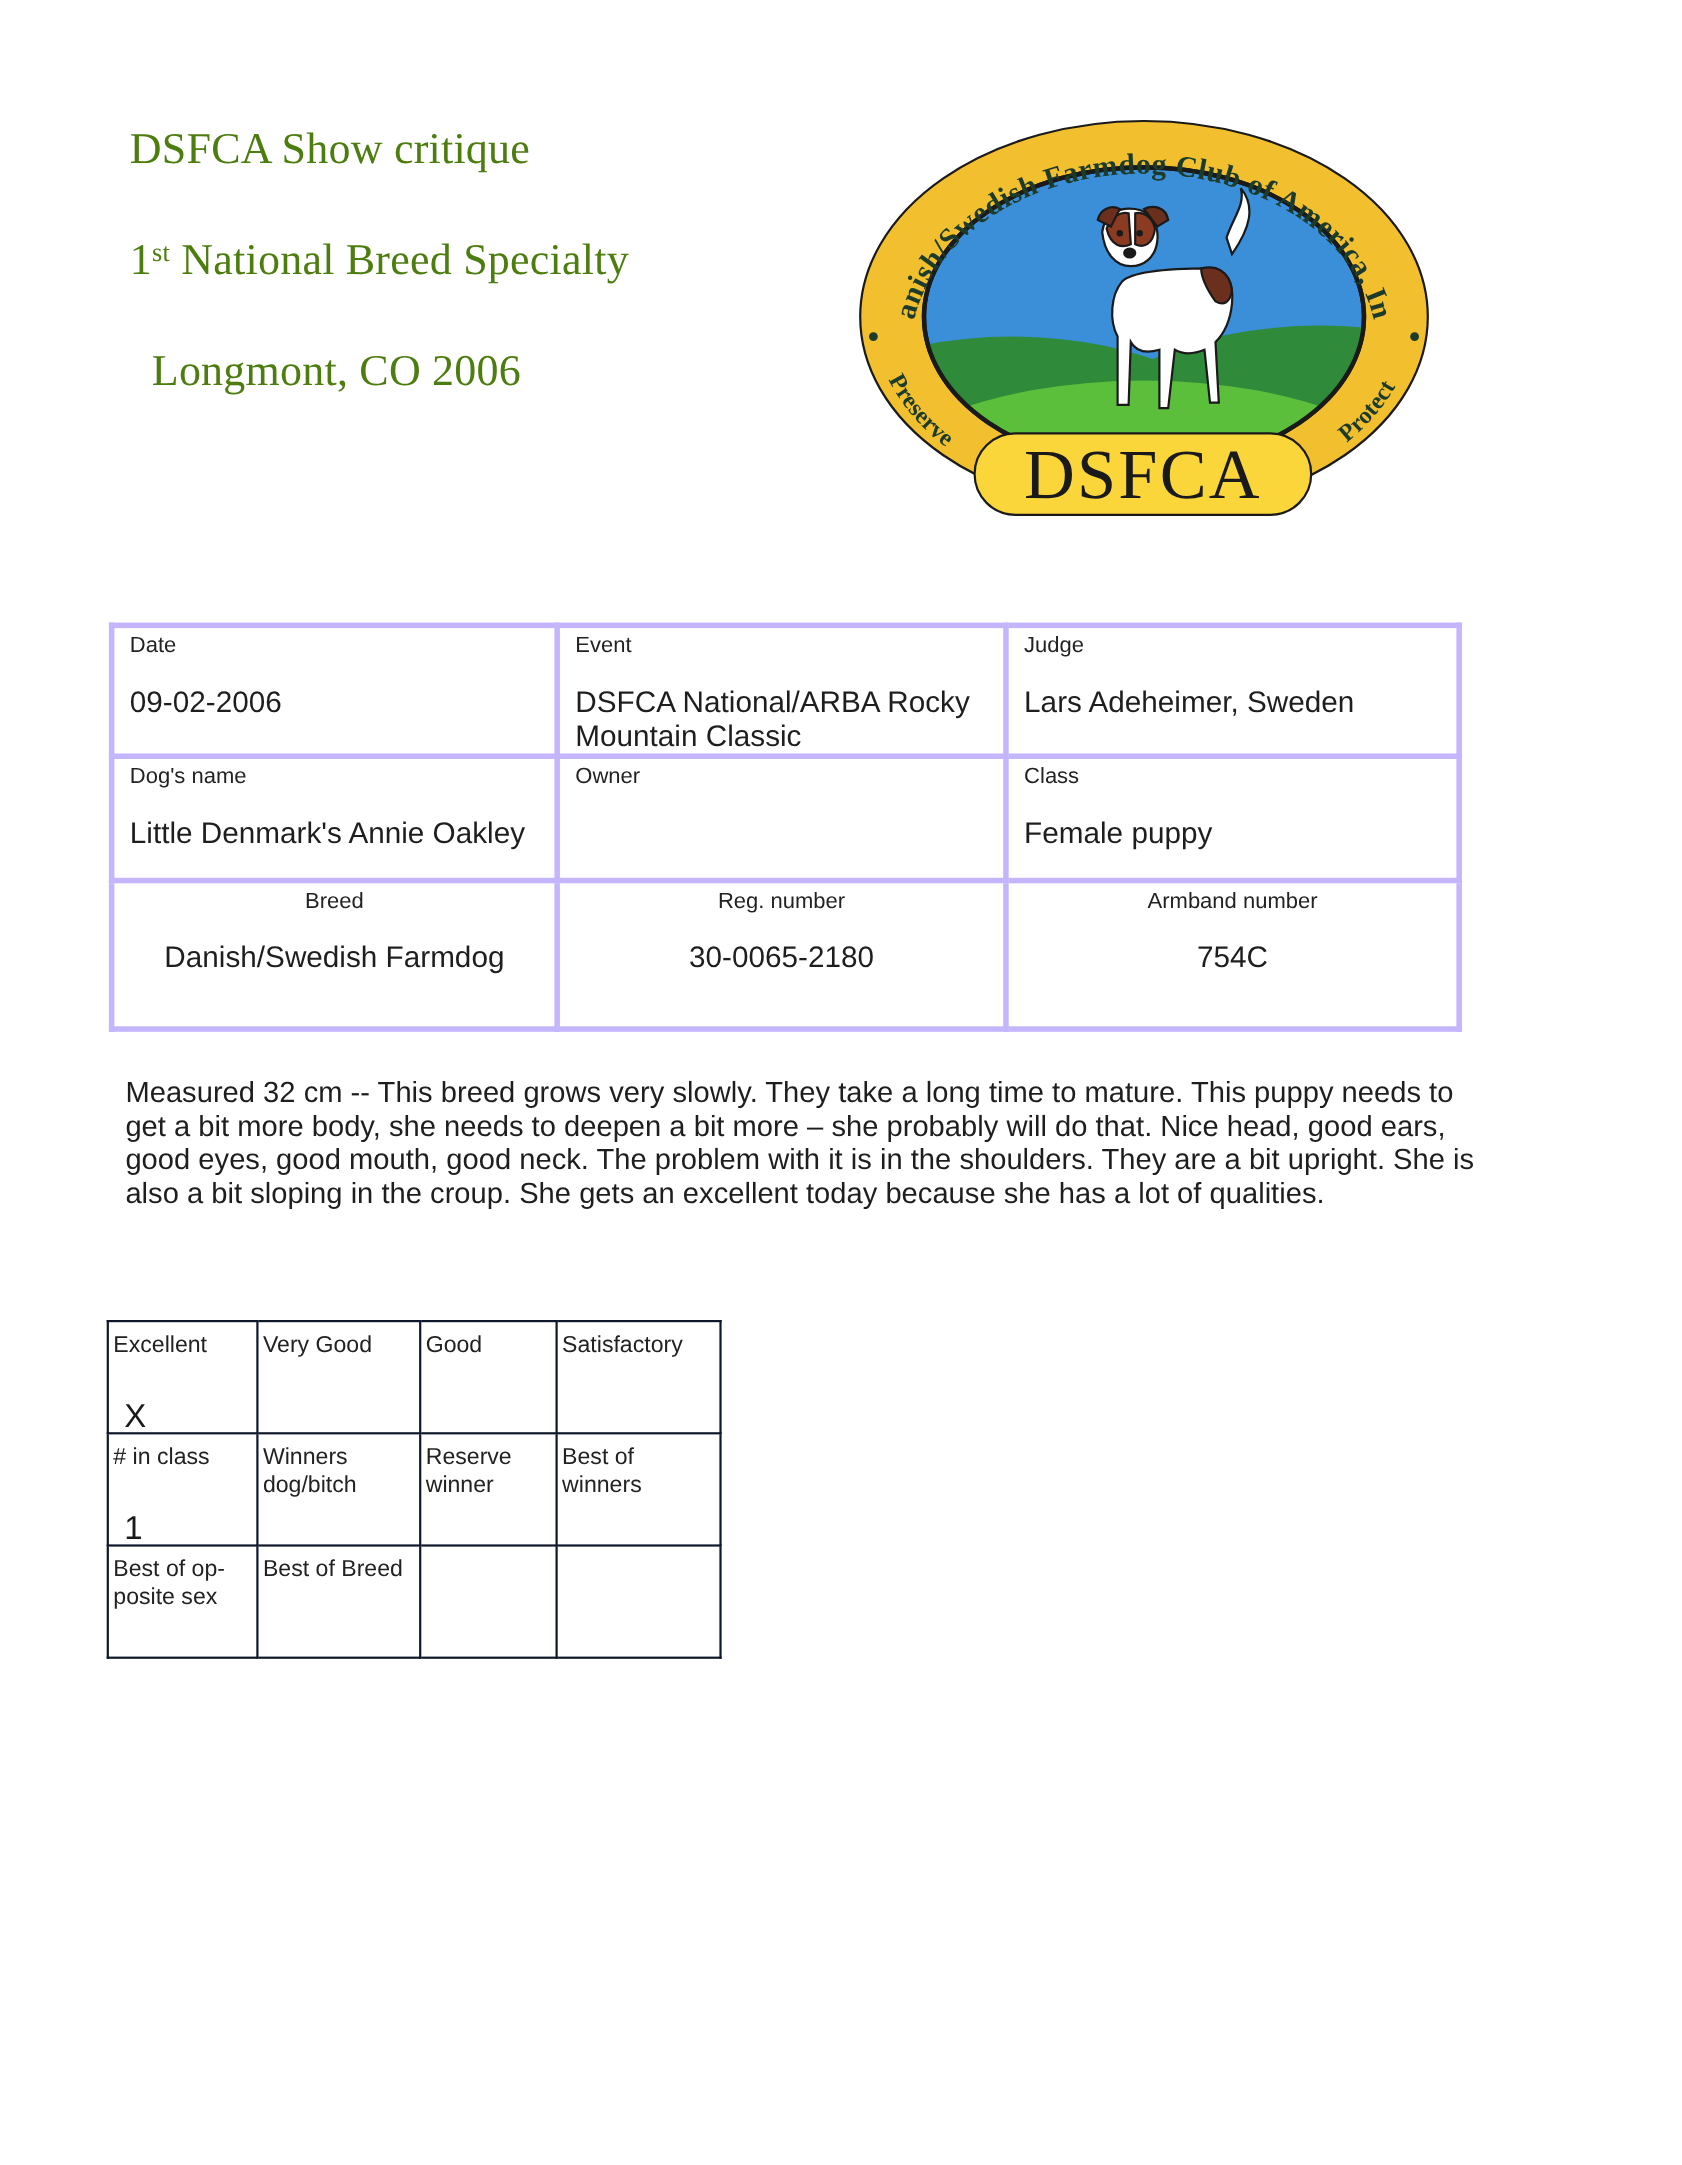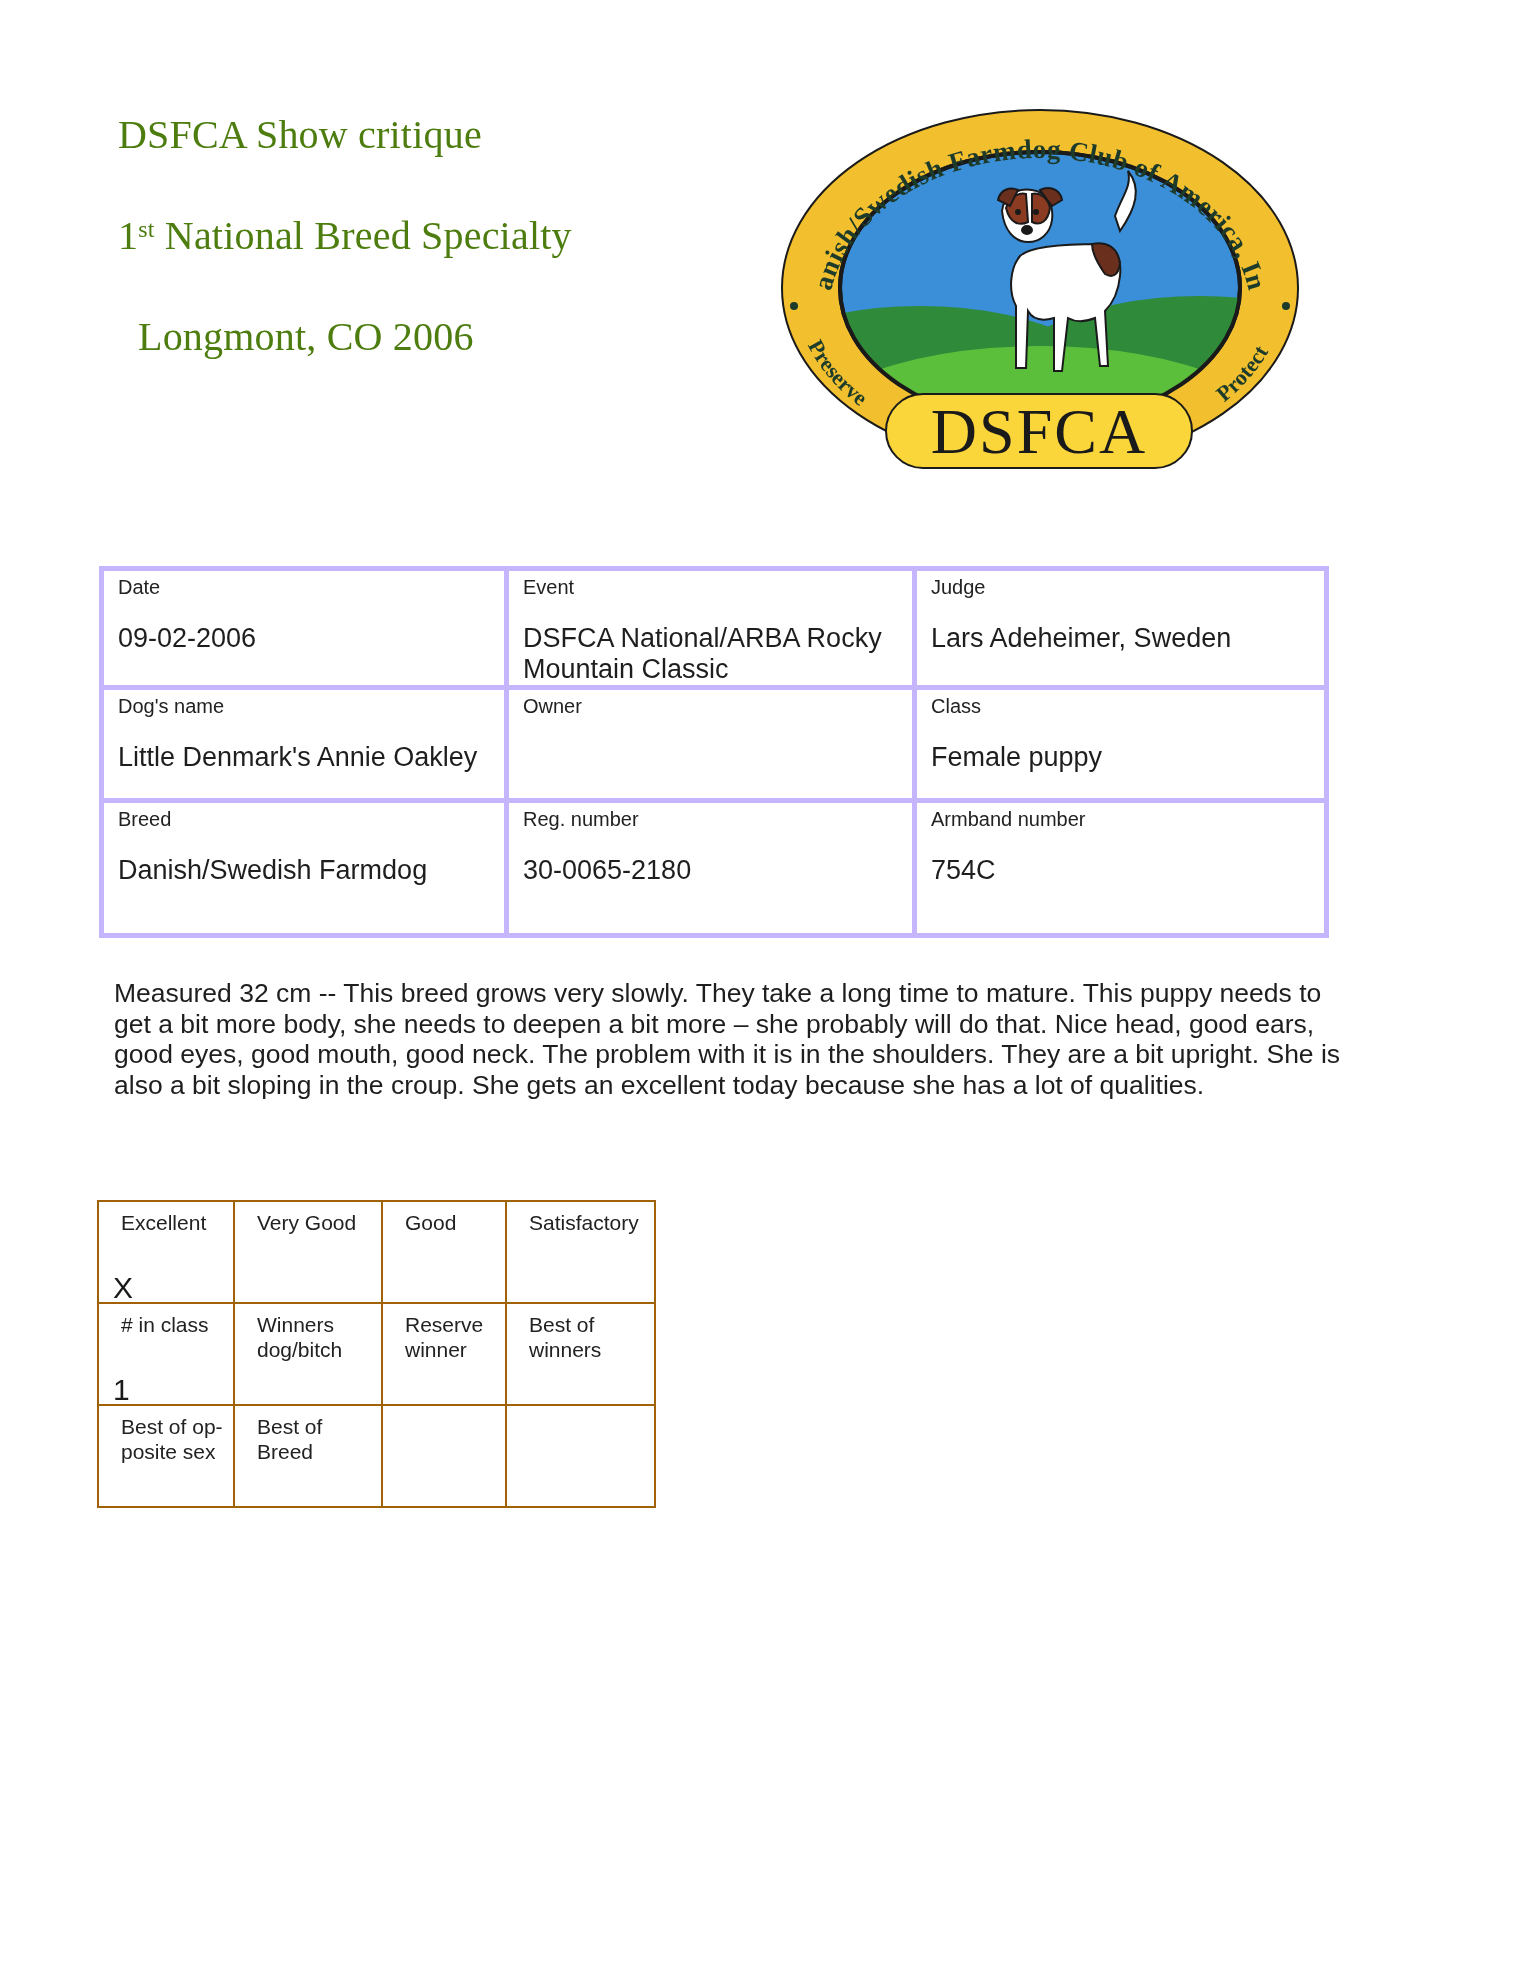--- a/index.html
+++ b/index.html
@@ -17,29 +17,29 @@
   #logo { position:absolute; left:770px; top:96px; width:540px; height:384px; }
 
   
   #info-table { position:absolute; left:99px; top:566px; width:1225px; border-collapse:collapse; table-layout:fixed; }
   #info-table td { border:5px solid #c4b5fd; vertical-align:top; padding:0 14px; }
   #info-table col.c1 { width:405px; }
   #info-table col.c2 { width:408px; }
   #info-table col.c3 { width:412px; }
   .r1 td { height:108px; }
   .r2 td { height:108px; }
-  .r3 td { height:130px; }
+  .r3 td { height:130px;text-align:center; }
   .lbl { display:block; font-size:20px; margin-top:5px; color:#222; }
   .val { display:block; font-size:27px; margin-top:24px; line-height:31px; color:#1e1e1e; }
 
   #critique { position:absolute; left:114px; top:978px; width:1230px; font-size:26.5px; line-height:30.5px; color:#1e1e1e; }
 
   
   #grade-table { position:absolute; left:97px; top:1200px; border-collapse:collapse; table-layout:fixed; }
-  #grade-table td { border:2px solid #a16207; vertical-align:top; padding:0 0 0 22px; height:100px; position:relative; font-size:21px; line-height:25px; color:#222; }
+  #grade-table td { border:2px solid #0f172a; vertical-align:top; padding:0 0 0 4px; height:100px; position:relative; font-size:21px; line-height:25px; color:#222; }
   #grade-table col.g1 { width:136px; }
   #grade-table col.g2 { width:148px; }
   #grade-table col.g3 { width:124px; }
   #grade-table col.g4 { width:149px; }
   .g-lbl { display:block; margin-top:8px; }
   .g-mark { position:absolute; left:14px; bottom:2px; font-size:30px; color:#1a1a1a; }
 </style>
 </head>
 <body>
 

